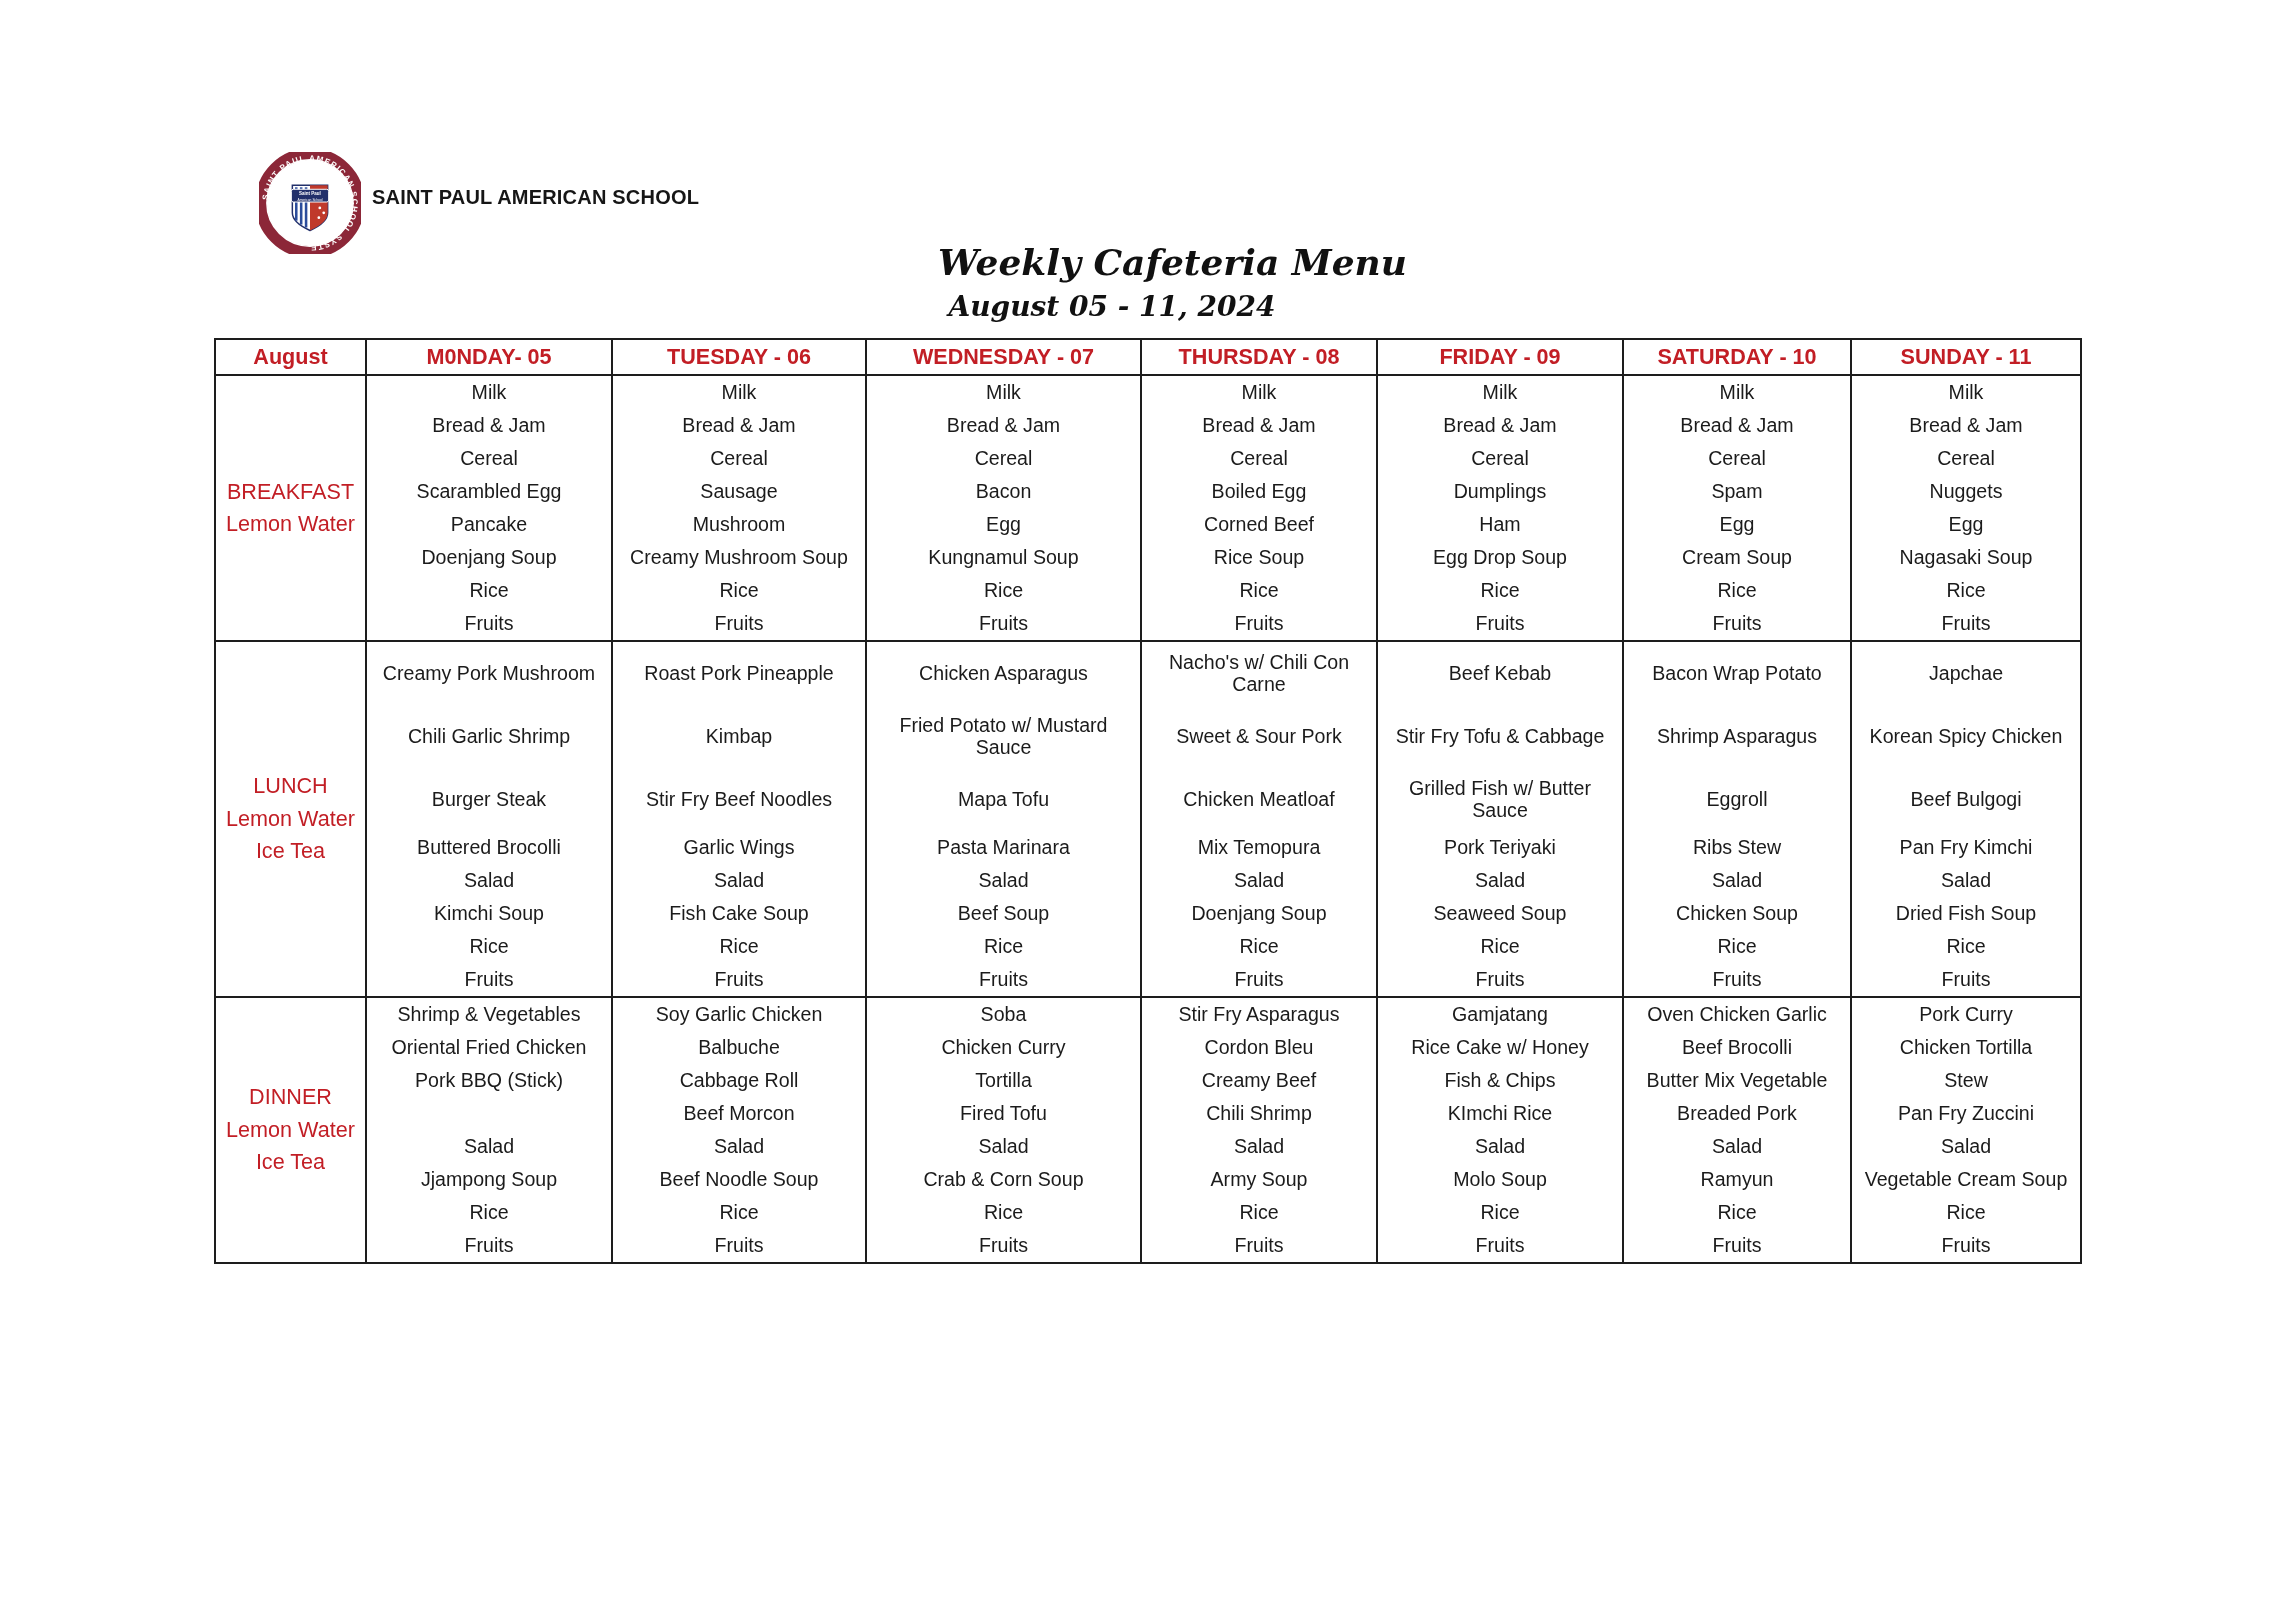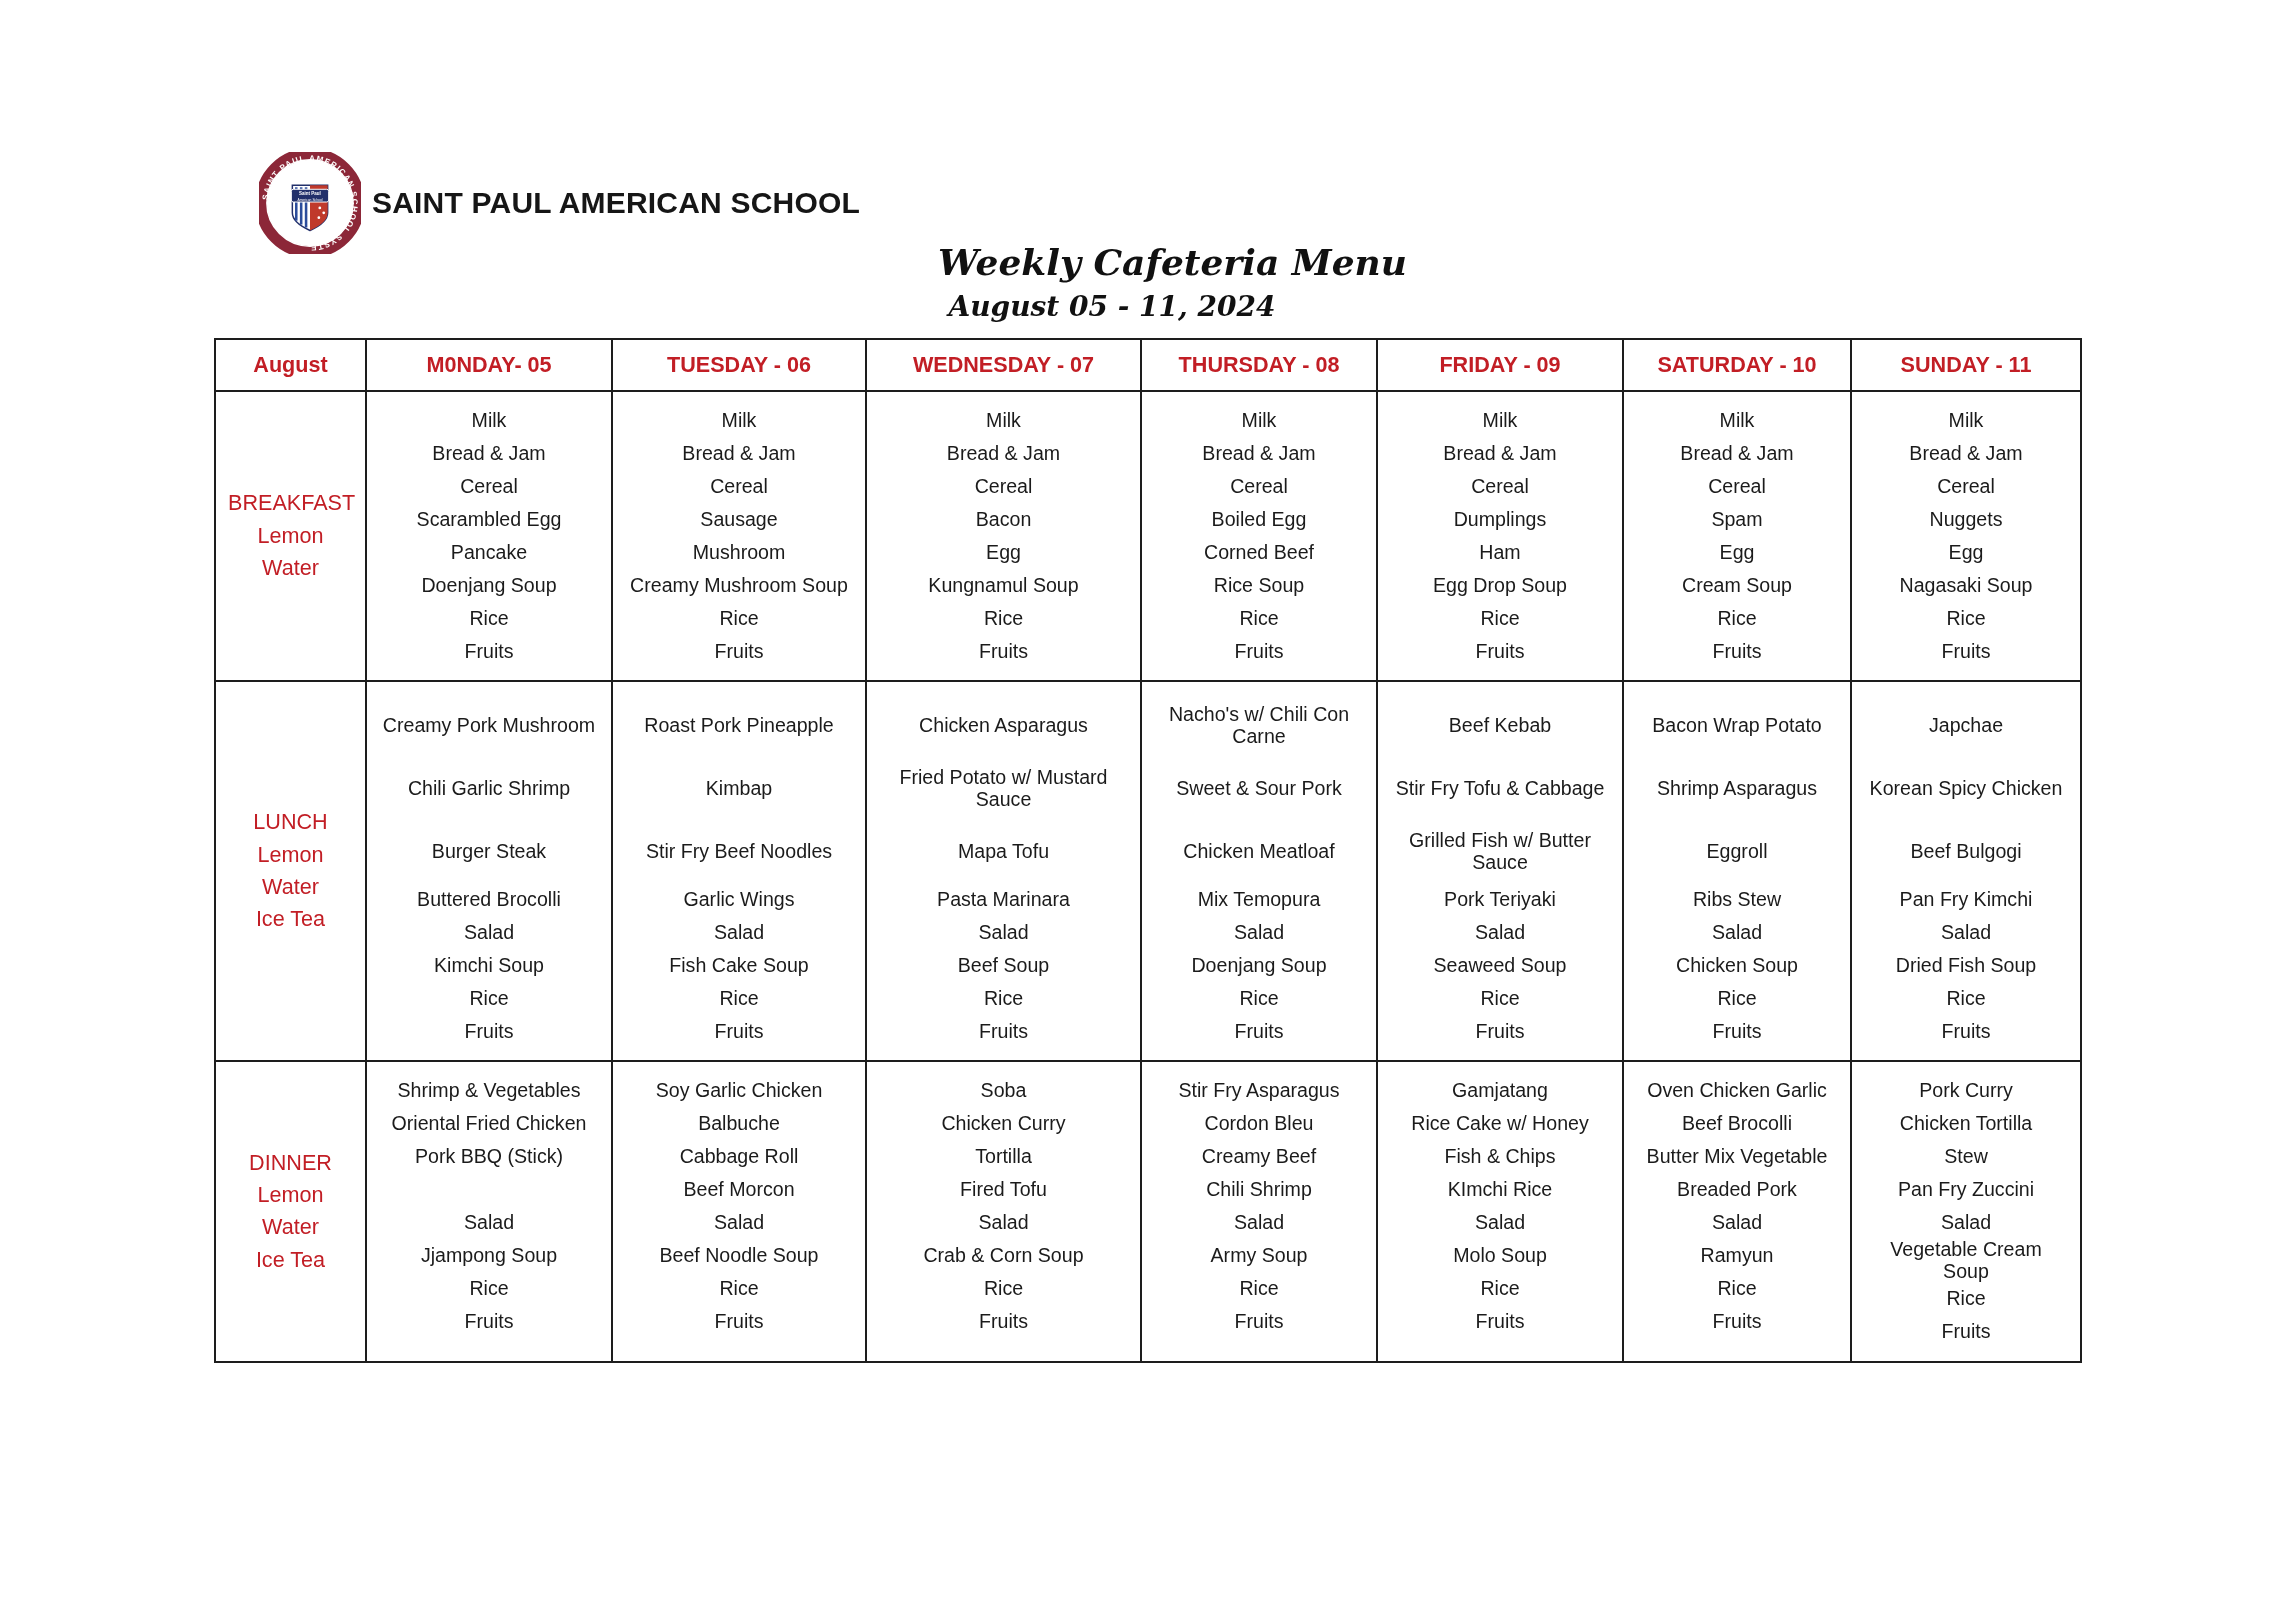--- a/index.html
+++ b/index.html
@@ -7,21 +7,21 @@
     width:2293px; height:1620px; position:relative;
     font-family:"Liberation Sans", sans-serif;
     color:#1b1b1b;
     overflow:hidden;
   }
 
   
   .logo-wrap { position:absolute; left:259px; top:152px; width:102px; height:102px; }
   .school-name {
     position:absolute; left:372px; top:186px;
-    font-size:30px; font-weight:bold; color:#161616; letter-spacing:0.2px;
+    font-size:20px; font-weight:bold; color:#161616; letter-spacing:0.2px;
     white-space:nowrap;
   }
   .doc-title {
     position:absolute; left:14px; top:241px; width:2293px; text-align:center;
     font-family:"DejaVu Serif", serif; font-style:italic; font-weight:bold;
     font-size:36px; color:#111;margin-left:12px;
   }
   .doc-date {
     position:absolute; left:0; top:290px; width:2224px; text-align:center;
     font-family:"DejaVu Serif", serif; font-style:italic; font-weight:bold;
@@ -29,21 +29,21 @@
   }
 
   
   table.menu-table {
     position:absolute; left:214px; top:338px; width:1867px;
     border-collapse:collapse; table-layout:fixed;
     background:#fff;
   }
   .menu-table th, .menu-table td {
     border:2px solid #1d1d1d;
-    padding:12px;
+    padding:0;
     box-sizing:border-box;
   }
   .menu-table thead th {
     height:36px;
     font-size:21.6px; font-weight:bold;
     text-align:center; vertical-align:middle;
     white-space:nowrap; overflow:hidden;
   }
   td.label-cell {
     text-align:center; vertical-align:middle;

